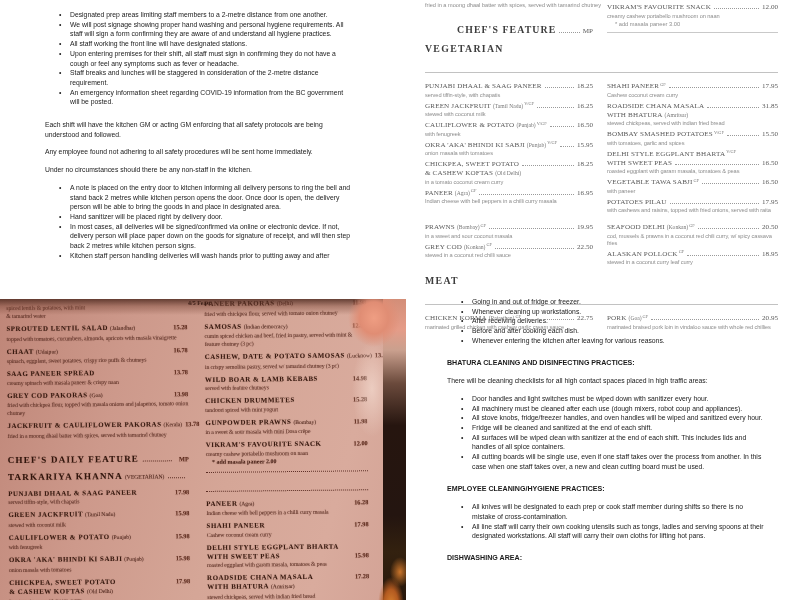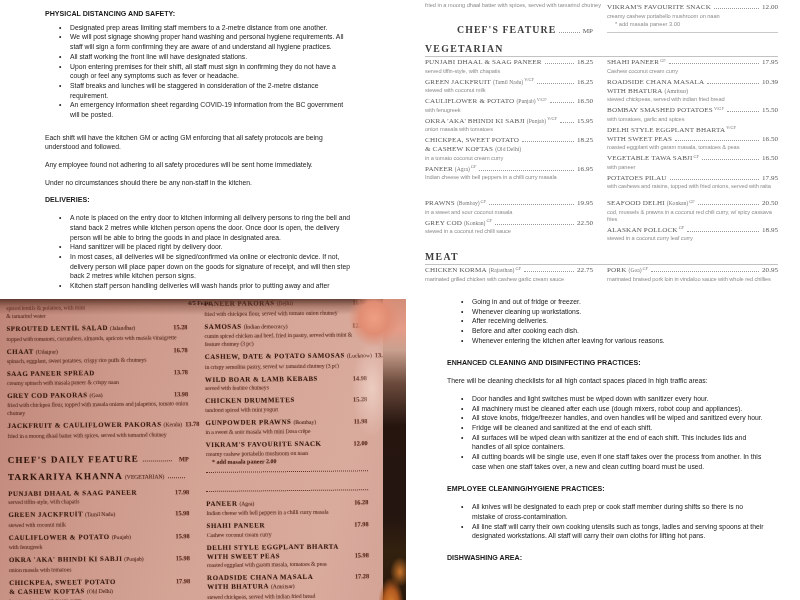--- a/index.html
+++ b/index.html
@@ -23,21 +23,21 @@
   #clean-menu{position:absolute;left:425px;top:0;width:353px;height:298px;
       font-family:"Liberation Serif",serif;color:#555;}
   .cm-abs{position:absolute;}
   .cm-overflow{left:0;top:2px;white-space:nowrap;font-size:5.6px;color:#8b8b8b;
       font-family:"Liberation Sans",sans-serif;}
   .cm-vikram{left:182px;top:3px;width:171px;border-bottom:1px solid #c9c9c9;padding-bottom:5px;}
   .cm-feature{left:0;top:25px;width:168px;}
   .cm-feature .nrow .nm{font-size:9.8px;font-weight:bold;letter-spacing:1.1px;color:#3d3d3d;padding-left:32px;}
   #cm-sections{position:absolute;left:0;top:43px;width:353px;}
   .cm-section-h{font-size:9.8px;font-weight:bold;letter-spacing:1.3px;color:#3d3d3d;
-      border-bottom:1px solid #c2c2c2;padding-bottom:2px;margin-bottom:1px;}
+      border-bottom:1px solid #c2c2c2;padding-bottom:18px;margin-bottom:9px;}
   .cm-cols{display:flex;gap:14px;margin-bottom:6px;}
   .cm-col{width:168px;flex:none;}
   .cm-col.r{width:171px;}
   .cm-item{margin-bottom:3px;}
   .nrow{display:flex;align-items:baseline;line-height:9px;white-space:nowrap;}
   .nrow .nm{font-size:7.1px;letter-spacing:.15px;color:#5a5a5a;}
   .nrow .loc{font-size:5.6px;color:#777;margin-left:2px;}
   .nrow .tag{font-size:4.4px;color:#777;vertical-align:super;margin-left:1px;position:relative;top:-2.5px;}
   .nrow .leader{flex:1;border-bottom:1px dotted #9a9a9a;margin:0 3px 1.5px 3px;min-width:6px;}
   .nrow .price{font-size:7.1px;color:#5a5a5a;}
@@ -79,21 +79,20 @@
   .ph-divider{border-bottom:1.6px dotted #5a2d24;height:1px;margin:6px 0 0 0;}
   .ph-divider.second{margin-top:17px;margin-bottom:7px;}
   .ph-frag{position:absolute;left:188px;top:1px;font-size:6px;font-weight:bold;color:#3a1d15;z-index:3;
       font-family:"Liberation Serif",serif;transform:rotate(-.6deg);}
   .cut2{margin-top:-2px;}
 </style>
 </head>
 <body>
 
 <div id="left-doc" class="doc">
-    <div class="h tight">PHYSICAL DISTANCING AND SAFETY:</div>
     <ul>
       <li>
         <span class="b">•</span>
         <span class="t">Designated prep areas limiting staff members to a 2-metre distance from one another.</span>
       </li>
       <li>
         <span class="b">•</span>
         <span class="t">We will post signage showing proper hand washing and personal hygiene requirements. All staff will sign a form confirming they are aware of and understand all hygiene practices.</span>
       </li>
       <li>
@@ -109,21 +108,20 @@
         <span class="t">Staff breaks and lunches will be staggered in consideration of the 2-metre distance requirement.</span>
       </li>
       <li>
         <span class="b">•</span>
         <span class="t">An emergency information sheet regarding COVID-19 information from the BC government will be posted.</span>
       </li>
     </ul>
     <p>Each shift will have the kitchen GM or acting GM enforcing that all safety protocols are being understood and followed.</p>
     <p>Any employee found not adhering to all safety procedures will be sent home immediately.</p>
     <p>Under no circumstances should there be any non-staff in the kitchen.</p>
-    <div class="h">DELIVERIES:</div>
     <ul>
       <li>
         <span class="b">•</span>
         <span class="t">A note is placed on the entry door to kitchen informing all delivery persons to ring the bell and stand back 2 metres while kitchen person opens the door. Once door is open, the delivery person will be able to bring the goods in and place in designated area.</span>
       </li>
       <li>
         <span class="b">•</span>
         <span class="t">Hand sanitizer will be placed right by delivery door.</span>
       </li>
       <li>
@@ -153,21 +151,21 @@
       </li>
       <li>
         <span class="b">•</span>
         <span class="t">Before and after cooking each dish.</span>
       </li>
       <li>
         <span class="b">•</span>
         <span class="t">Whenever entering the kitchen after leaving for various reasons.</span>
       </li>
     </ul>
-    <div class="h">ENHANCED CLEANING AND DISINFECTING PRACTICES:</div>
+    <div class="h">BHATURA CLEANING AND DISINFECTING PRACTICES:</div>
     <p>There will be cleaning checklists for all high contact spaces placed in high traffic areas:</p>
     <ul>
       <li>
         <span class="b">•</span>
         <span class="t">Door handles and light switches must be wiped down with sanitizer every hour.</span>
       </li>
       <li>
         <span class="b">•</span>
         <span class="t">All machinery must be cleaned after each use (dough mixers, robot coup and appliances).</span>
       </li>
@@ -295,21 +293,21 @@
               <span class="tag">GF</span>
               <span class="leader"></span>
               <span class="price">17.95</span>
             </div>
             <div class="desc">Cashew coconut cream curry</div>
           </div>
           <div class="cm-item">
             <div class="nrow">
               <span class="nm">ROADSIDE CHANA MASALA</span>
               <span class="leader"></span>
-              <span class="price">10.39</span>
+              <span class="price">31.85</span>
             </div>
             <div class="nrow">
               <span class="nm">WITH BHATURA</span>
               <span class="loc">(Amritsar)</span>
             </div>
             <div class="desc">stewed chickpeas, served with indian fried bread</div>
           </div>
           <div class="cm-item">
             <div class="nrow">
               <span class="nm">BOMBAY SMASHED POTATOES</span>

